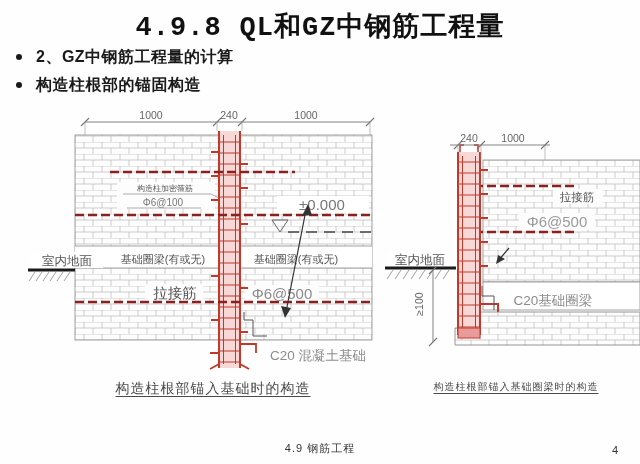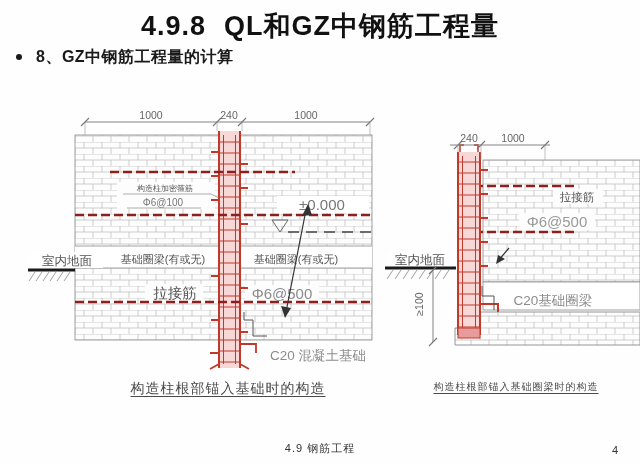--- a/index.html
+++ b/index.html
@@ -4,21 +4,21 @@
 <style>
   html,body{margin:0;padding:0;}
   body{
     width:640px;height:464px;background:#ffffff;overflow:hidden;
     font-family:"Liberation Sans","DejaVu Sans",sans-serif;
     position:relative;
   }
   .slide{position:absolute;inset:0;background:#fefefe;}
   .title{
     position:absolute;top:8px;left:0;right:0;text-align:center;
-    font-family:Liberation Sans, sans-serif;
+    font-family:Liberation Mono, monospace;
     font-weight:bold;font-size:27px;color:#111;letter-spacing:1px;
   }
   .title .num{margin-right:18px;}
   .bullets{position:absolute;top:47px;left:14px;right:10px;}
   .bullet{
     display:flex;align-items:flex-start;
     font-weight:bold;font-size:16px;color:#1a1a1a;margin-bottom:7px;
     letter-spacing:0.5px;
   }
   .bullet .dot{
@@ -26,21 +26,21 @@
     margin:7px 14px 0 2px;flex:0 0 auto;
   }
   .diagram-svg{position:absolute;}
   .svg-left{left:25px;top:106px;}
   .svg-right{left:385px;top:106px;}
   .caption{
     position:absolute;text-align:center;color:#4a4a4a;
     font-size:14px;letter-spacing:1px;
     text-decoration:underline;text-underline-offset:3px;
   }
-  .caption-left{left:92px;top:380px;width:272px;font-family:Liberation Mono, monospace;}
+  .caption-left{left:77px;top:380px;width:272px;font-family:Liberation Mono, monospace;}
   .caption-right{left:392px;top:380px;width:248px;font-size:10px;}
   .footer-section{
     position:absolute;bottom:8px;left:0;right:0;text-align:center;
     font-size:11px;color:#333;letter-spacing:1px;margin-top:37px;
   }
   .footer-page{
     position:absolute;bottom:8px;right:22px;font-size:11px;color:#333;
   }
   svg text{font-family:"Liberation Sans","DejaVu Sans",sans-serif;}
 </style>
@@ -49,21 +49,25 @@
 
 <div class="slide">
 
   <div class="title">
     <span class="num">4.9.8</span><span>QL和GZ中钢筋工程量</span>
   </div>
 
   <div class="bullets">
     <div class="bullet">
       <span class="dot"></span>
-      <span>8、GZ中钢筋工程量的计算</span>
+      <span>2、GZ中钢筋工程量的计算</span>
+    </div>
+    <div class="bullet">
+      <span class="dot"></span>
+      <span>构造柱根部的锚固构造</span>
     </div>
   </div>
 
   <svg class="diagram-svg svg-left" width="355" height="272" viewBox="0 0 355 272">
     <defs>
       <pattern id="brickL" width="18" height="12" patternUnits="userSpaceOnUse">
         <rect width="18" height="12" fill="#fdfdfd"></rect>
         <path d="M0 0 H18 M0 6 H18 M5 0 V6 M14 6 V12" stroke="#b6b6b6" stroke-width="0.7" fill="none"></path>
       </pattern>
     </defs>

